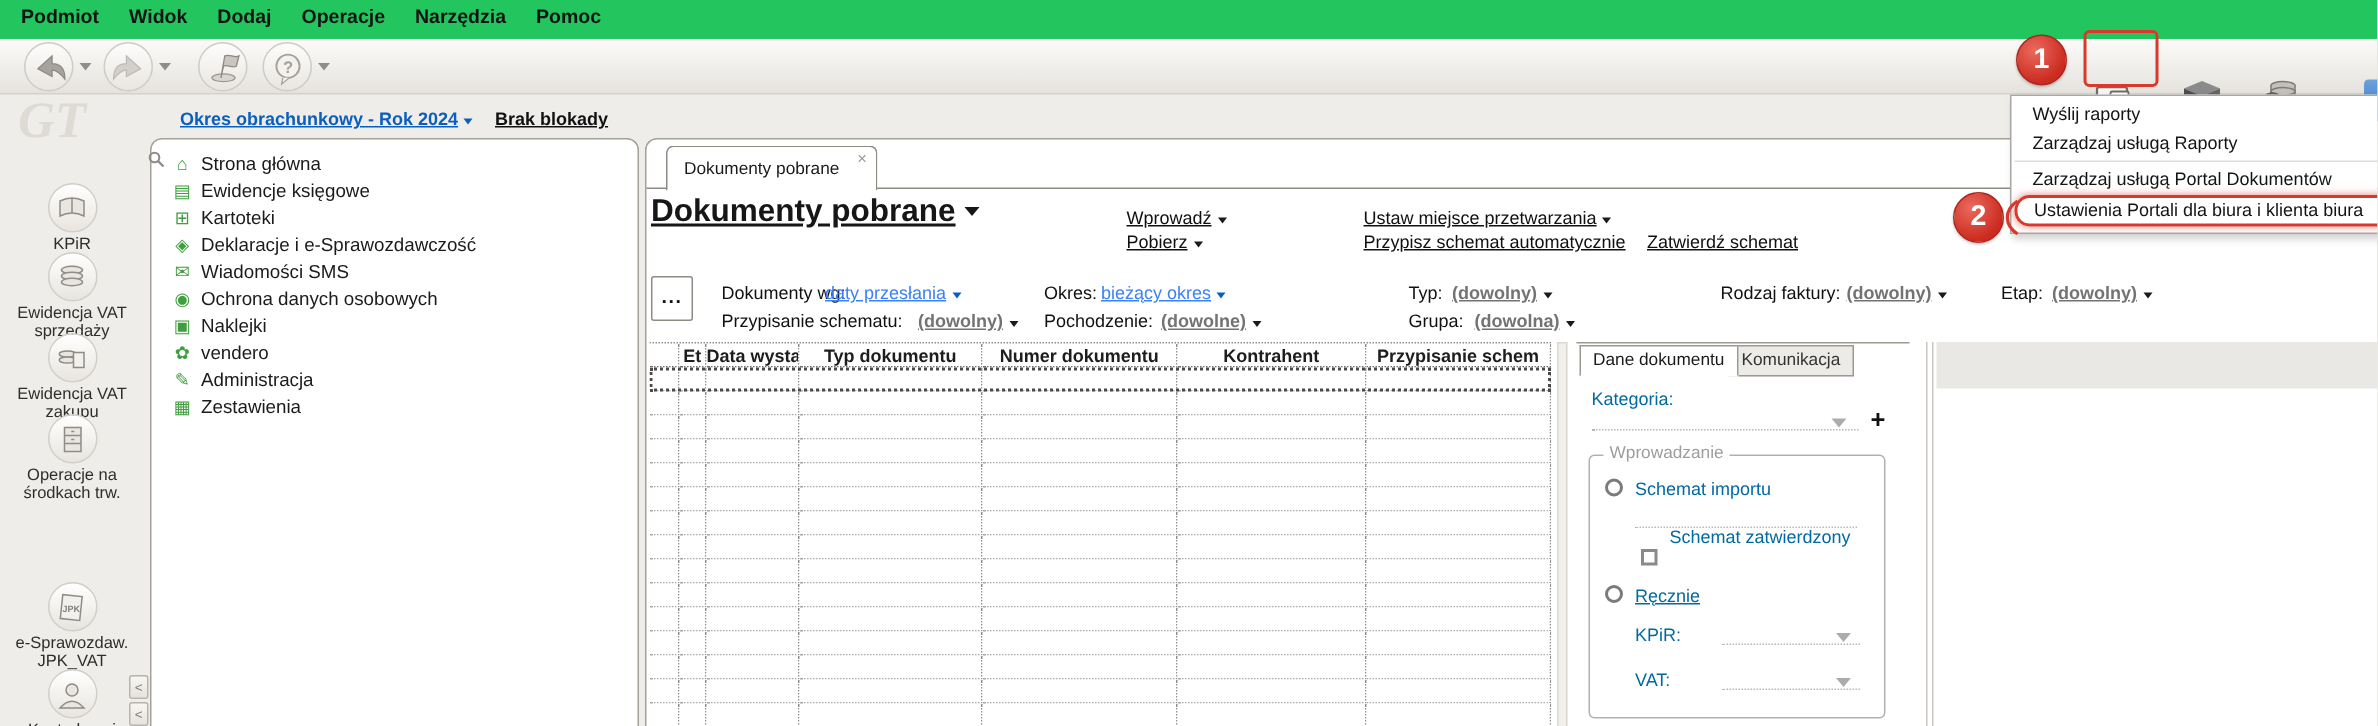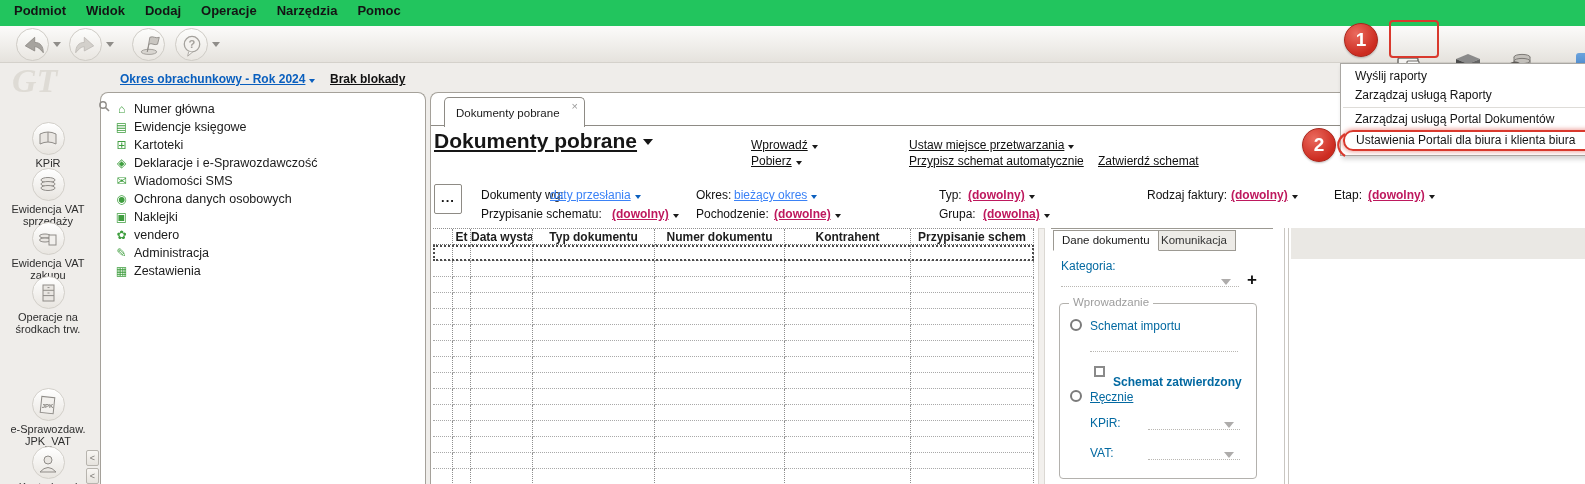--- a/index.html
+++ b/index.html
@@ -73,21 +73,21 @@
              text-decoration:underline;cursor:pointer;}
   .t-caret{display:inline-block;width:0;height:0;border-left:5px solid transparent;border-right:5px solid transparent;
            border-top:6px solid #161616;margin-left:6px;vertical-align:middle;}
   .actlink{position:absolute;font-size:12px;color:#101010;text-decoration:underline;cursor:pointer;white-space:nowrap;}
 
   .ellipsisbtn{position:absolute;left:3px;top:91px;width:28px;height:30px;border:1px solid #8e8b85;
                border-radius:2px;background:#fff;font-weight:bold;font-size:13px;letter-spacing:1px;
                text-align:center;line-height:26px;cursor:pointer;}
   .flabel{position:absolute;font-size:12px;color:#111;white-space:nowrap;}
   .fvalue{position:absolute;font-size:12px;text-decoration:underline;white-space:nowrap;cursor:pointer;}
-  .fvalue.blue{color:#3b82f6;} .fvalue.black{color:#be185d;font-weight:600;}
+  .fvalue.blue{color:#3b82f6;} .fvalue.black{color:#737373;font-weight:600;}
 
   
   .dtable{position:absolute;left:2px;top:135px;width:601px;height:257px;overflow:hidden;font-weight:bold;}
   .drow{display:flex;height:16px;}
   .drow .cell{border-right:1px dotted #8f8f8f;border-bottom:1px dotted #a9a9a9;height:100%;}
   .dhead{display:flex;height:17px;border-top:1px dotted #8f8f8f;}
   .dhead .cell{border-right:1px dotted #8f8f8f;border-bottom:1px dotted #6f6f6f;font-size:12px;color:#1d1d1d;
                text-align:center;line-height:16px;overflow:hidden;white-space:nowrap;}
   .c0{width:20px;} .c1{width:18px;} .c2{width:62px;} .c3{width:122px;} .c4{width:130px;} .c5{width:126px;} .c6{width:123px;border-right:1px dotted #8f8f8f;}
   .drow.selected{outline:2px dotted #4a4a4a;outline-offset:-2px;}
@@ -274,21 +274,21 @@
   </div>
 
   <div class="treepanel">
     <svg class="pinicon" width="12" height="12" viewBox="0 0 12 12">
       <circle cx="5" cy="5" r="3.2" fill="none" stroke="#8f8c88" stroke-width="1.4"></circle>
       <line x1="7.5" y1="7.5" x2="11" y2="11" stroke="#8f8c88" stroke-width="1.6"></line>
       </svg>
     <div style="padding-top:7px;">
       <div class="tree-item">
           <span class="ticon ti-home"></span>
-          <span>Numer główna</span>
+          <span>Strona główna</span>
         </div>
       <div class="tree-item">
           <span class="ticon ti-book"></span>
           <span>Ewidencje księgowe</span>
         </div>
       <div class="tree-item">
           <span class="ticon ti-cards"></span>
           <span>Kartoteki</span>
         </div>
       <div class="tree-item">
@@ -515,21 +515,21 @@
       <div class="dotline" style="left:10px;top:44px;width:178px;height:14px;"></div>
       <span class="combocaret" style="left:170px;top:50px;"></span>
       <span class="plusbtn" style="left:196px;top:41px;">+</span>
 
       <div class="groupbox">
         <span class="legend">Wprowadzanie</span>
         <span class="radio" style="left:10px;top:15px;"></span>
         <span class="dp-label gray" style="left:30px;top:15px;">Schemat importu</span>
         <div class="dotline" style="left:30px;top:36px;width:148px;height:12px;"></div>
         <span class="checkbox" style="left:34px;top:62px;"></span>
-        <span class="dp-label gray" style="left:53px;top:71px;font-weight:bold;">Schemat zatwierdzony</span>
+        <span class="dp-label gray" style="left:53px;top:47px;">Schemat zatwierdzony</span>
         <span class="radio" style="left:10px;top:86px;"></span>
         <span class="dp-label gray" style="left:30px;top:86px;text-decoration:underline;">Ręcznie</span>
         <span class="dp-label gray" style="left:30px;top:112px;">KPiR:</span>
         <div class="dotline" style="left:88px;top:112px;width:92px;height:14px;"></div>
         <span class="combocaret" style="left:164px;top:118px;"></span>
         <span class="dp-label gray" style="left:30px;top:142px;">VAT:</span>
         <div class="dotline" style="left:88px;top:142px;width:92px;height:14px;"></div>
         <span class="combocaret" style="left:164px;top:148px;"></span>
       </div>
     </div>

